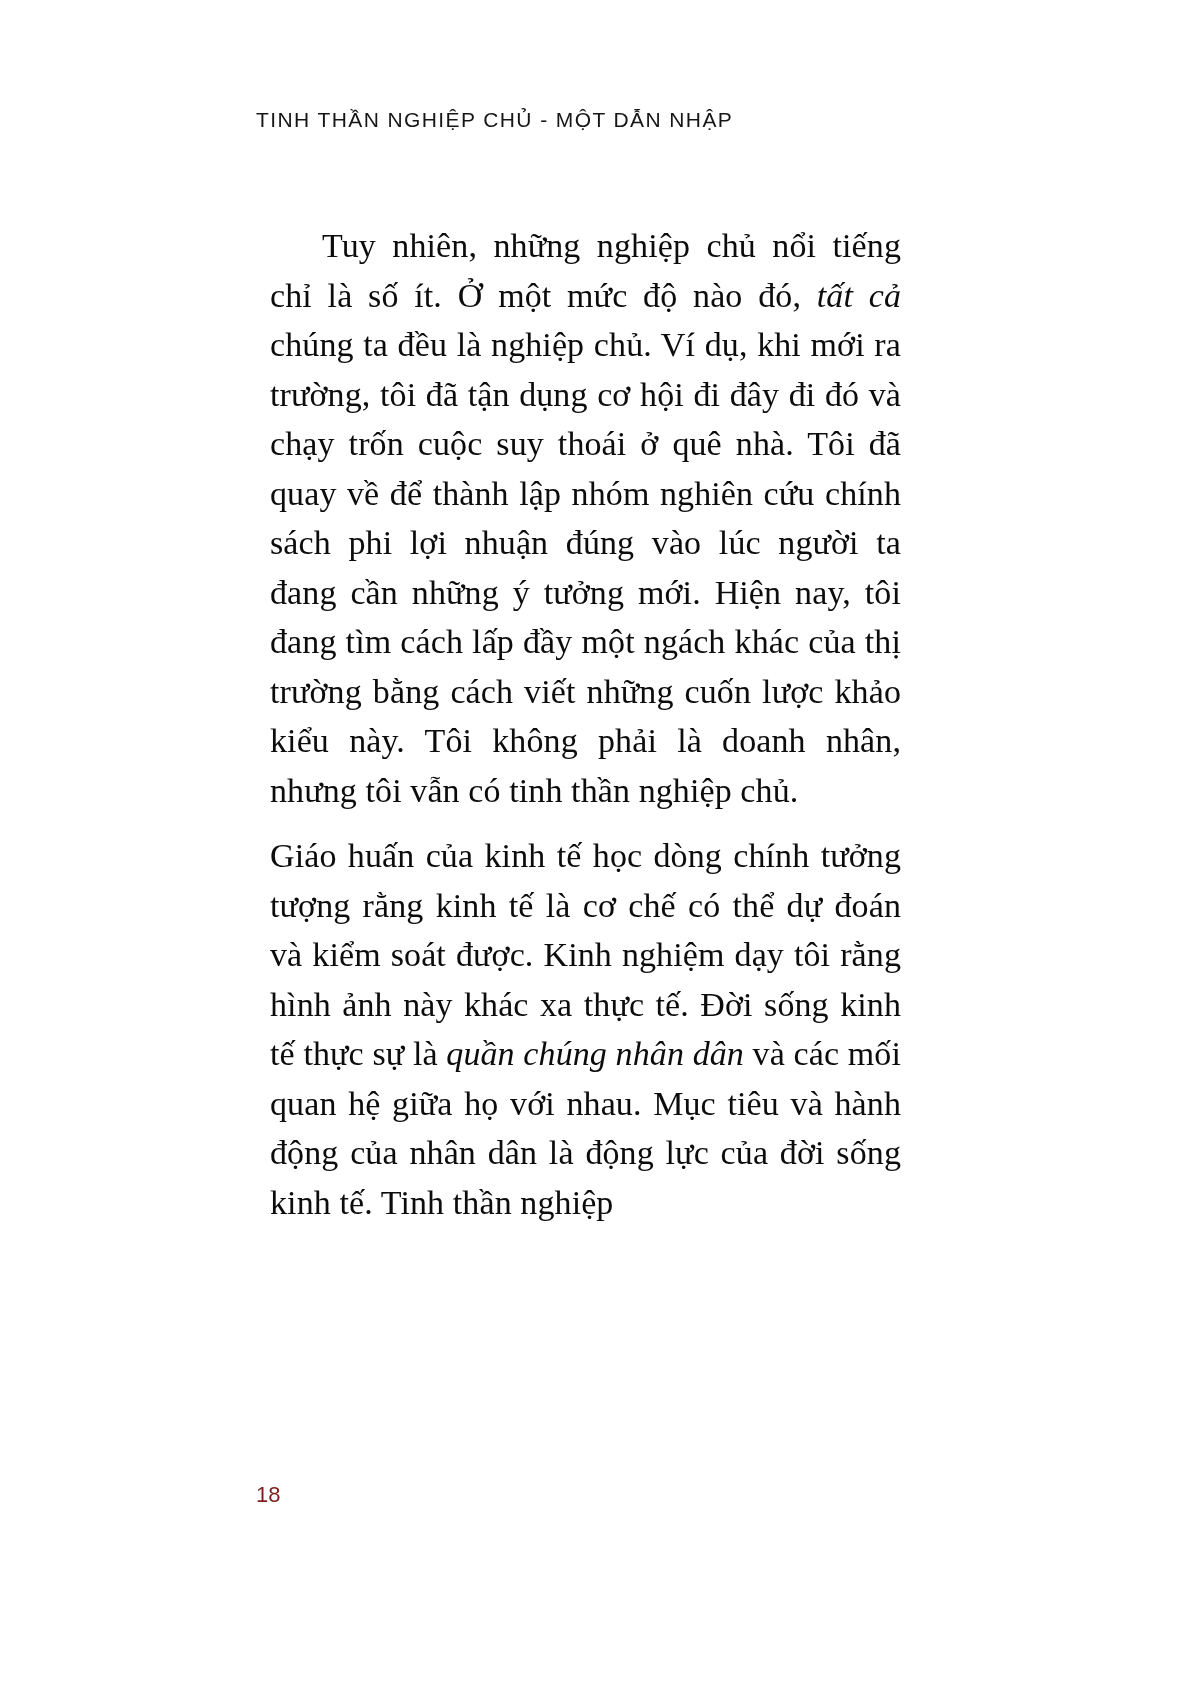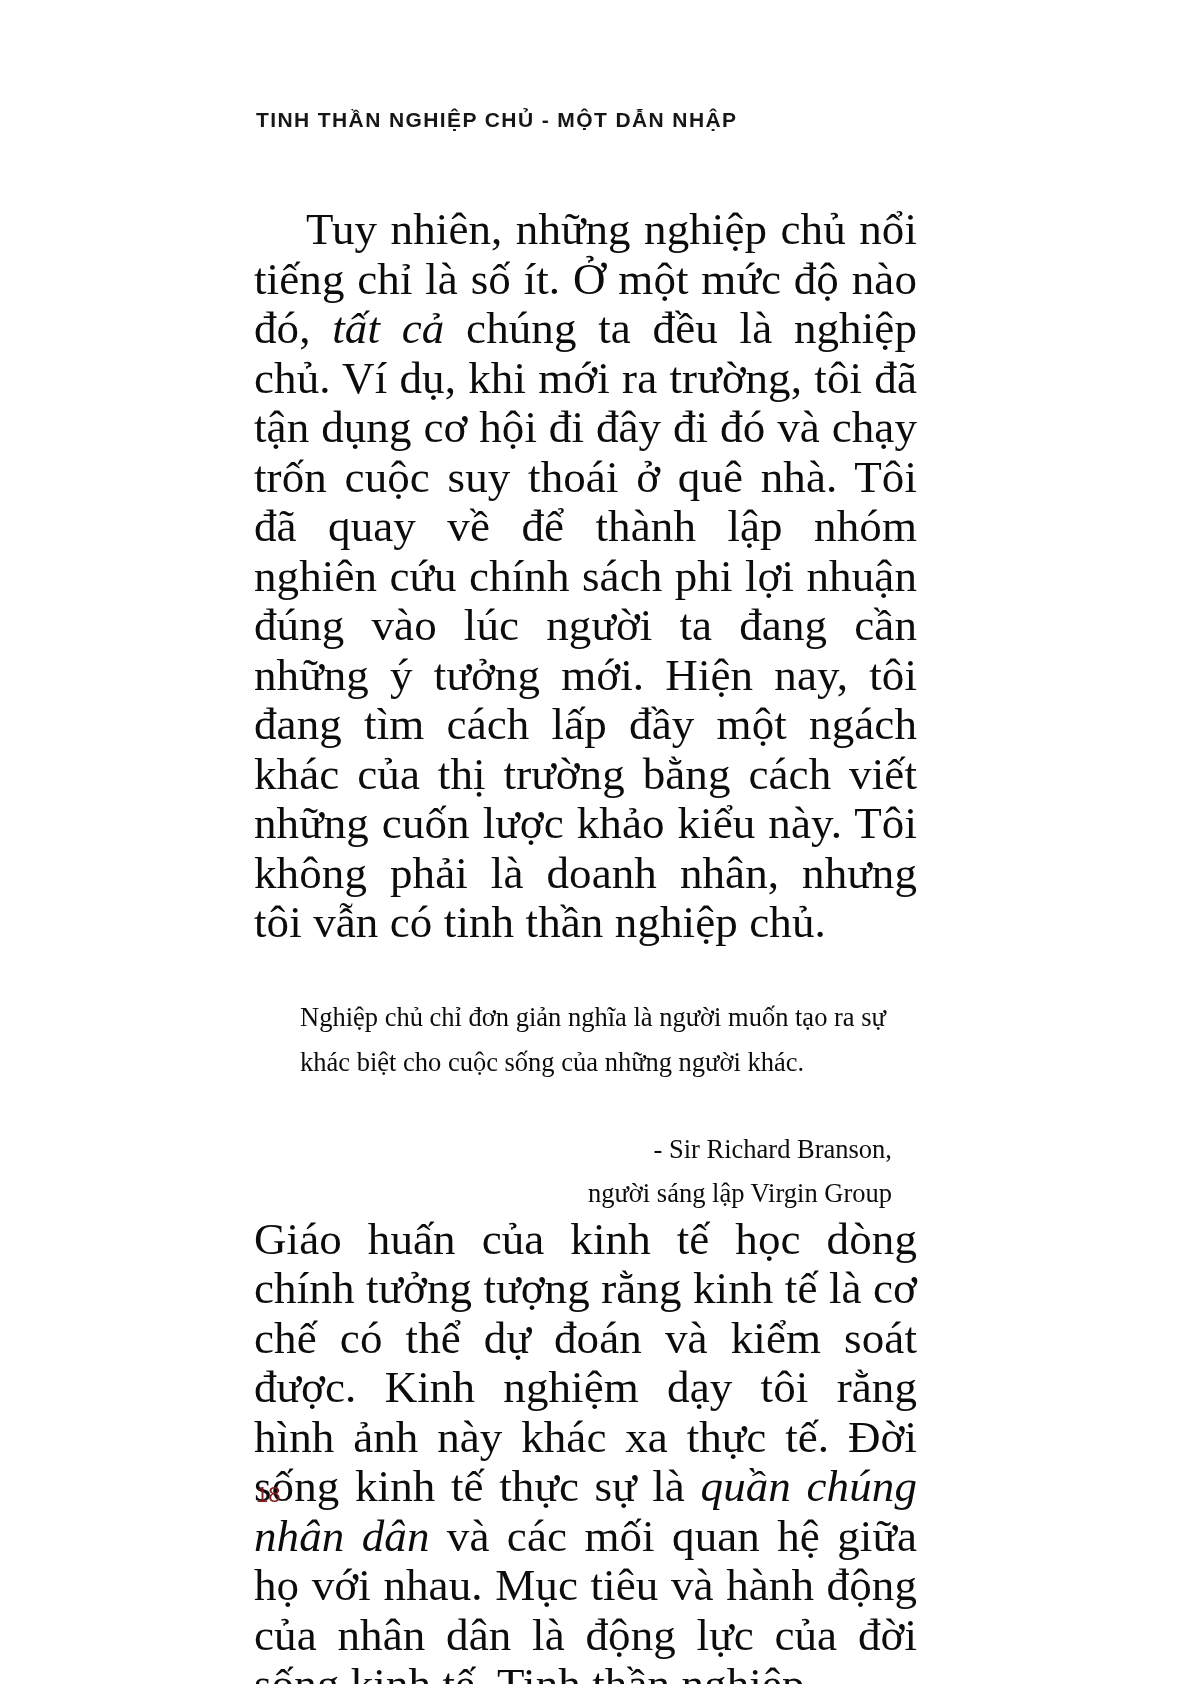--- a/index.html
+++ b/index.html
@@ -20,34 +20,34 @@
   
   .running-header {
     position: absolute;
     left: 256px;
     top: 108px;
     font-family: "Liberation Sans", "DejaVu Sans", sans-serif;
     font-size: 21px;
     letter-spacing: 1.4px;
     color: #161616;
     white-space: nowrap;
-    font-weight: 700;
+    font-weight: 400;
   }
 
   
   .column {
     position: absolute;
     left: 254px;
     top: 205px;
     width: 663px;
   }
 
   p.body-par {
-    margin: 0;
-    font-size: 45px;
+    margin: 16px;
+    font-size: 34px;
     line-height: 49.5px;
     text-align: justify;
     text-justify: inter-word;
     letter-spacing: 0.1px;
     color: #0c0c0c;
   }
   p.body-par.first {
     text-indent: 52px;
   }
 
@@ -99,27 +99,20 @@
 <body>
 
 <div class="page">
 
   <div class="running-header">TINH THẦN NGHIỆP CHỦ - MỘT DẪN NHẬP</div>
 
   <div class="column">
 
     <p class="body-par first"><span>Tuy nhiên, những nghiệp chủ nổi tiếng chỉ là số ít. Ở một mức độ nào đó, </span><em class="it">tất cả</em><span> chúng ta đều là nghiệp chủ. Ví dụ, khi mới ra trường, tôi đã tận dụng cơ hội đi đây đi đó và chạy trốn cuộc suy thoái ở quê nhà. Tôi đã quay về để thành lập nhóm nghiên cứu chính sách phi lợi nhuận đúng vào lúc người ta đang cần những ý tưởng mới. Hiện nay, tôi đang tìm cách lấp đầy một ngách khác của thị trường bằng cách viết những cuốn lược khảo kiểu này. Tôi không phải là doanh nhân, nhưng tôi vẫn có tinh thần nghiệp chủ.</span></p>
 
-    <div class="quote-block">
-      <p class="quote-text">Nghiệp chủ chỉ đơn giản nghĩa là người muốn tạo ra sự khác biệt cho cuộc sống của những người khác.</p>
-      <p class="quote-attrib">
-        <span class="line1">- Sir Richard Branson,</span>
-        <span class="line2">người sáng lập Virgin Group</span>
-      </p>
-    </div>
 
     <p class="body-par par-gap"><span>Giáo huấn của kinh tế học dòng chính tưởng tượng rằng kinh tế là cơ chế có thể dự đoán và kiểm soát được. Kinh nghiệm dạy tôi rằng hình ảnh này khác xa thực tế. Đời sống kinh tế thực sự là </span><em class="it">quần chúng nhân dân</em><span> và các mối quan hệ giữa họ với nhau. Mục tiêu và hành động của nhân dân là động lực của đời sống kinh tế. Tinh thần nghiệp</span></p>
 
   </div>
 
   <div class="folio">18</div>
 
 </div>
 
 </body></html>

